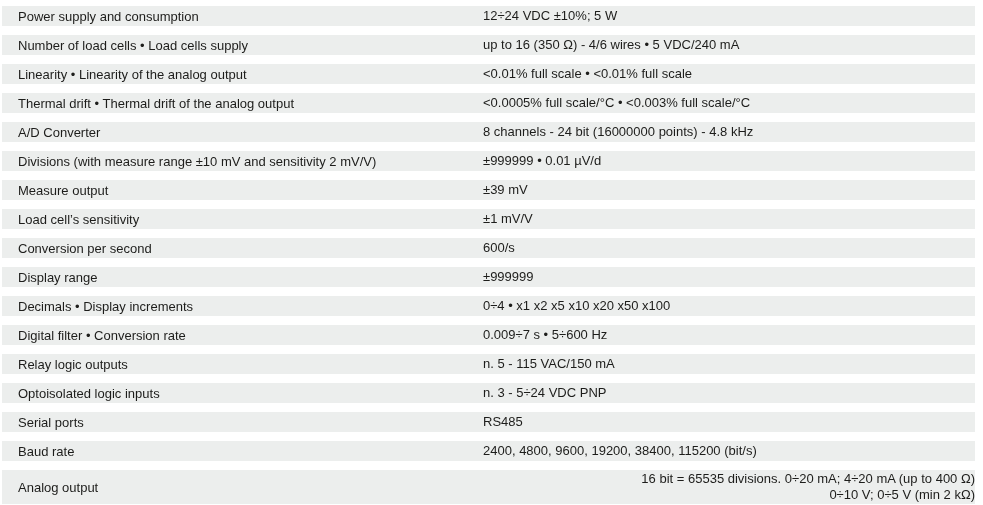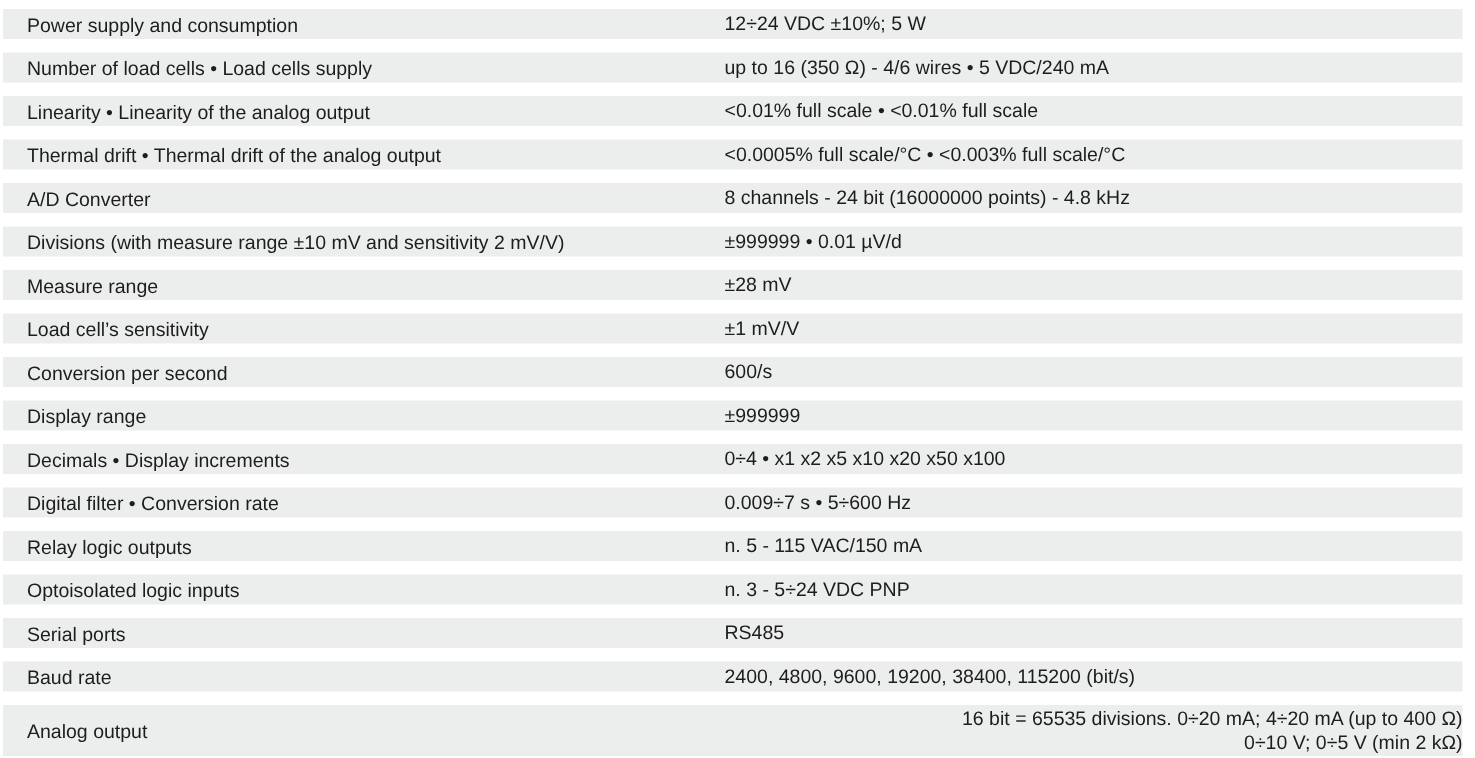--- a/index.html
+++ b/index.html
@@ -84,22 +84,22 @@
     </div>
     <div class="row">
       <div class="cell-label">A/D Converter</div>
       <div class="cell-value">8 channels - 24 bit (16000000 points) - 4.8 kHz</div>
     </div>
     <div class="row">
       <div class="cell-label">Divisions (with measure range ±10 mV and sensitivity 2 mV/V)</div>
       <div class="cell-value">±999999 • 0.01 µV/d</div>
     </div>
     <div class="row">
-      <div class="cell-label">Measure range</div>
-      <div class="cell-value">±28 mV</div>
+      <div class="cell-label">Measure output</div>
+      <div class="cell-value">±39 mV</div>
     </div>
     <div class="row">
       <div class="cell-label">Load cell’s sensitivity</div>
       <div class="cell-value">±1 mV/V</div>
     </div>
     <div class="row">
       <div class="cell-label">Conversion per second</div>
       <div class="cell-value">600/s</div>
     </div>
     <div class="row">

